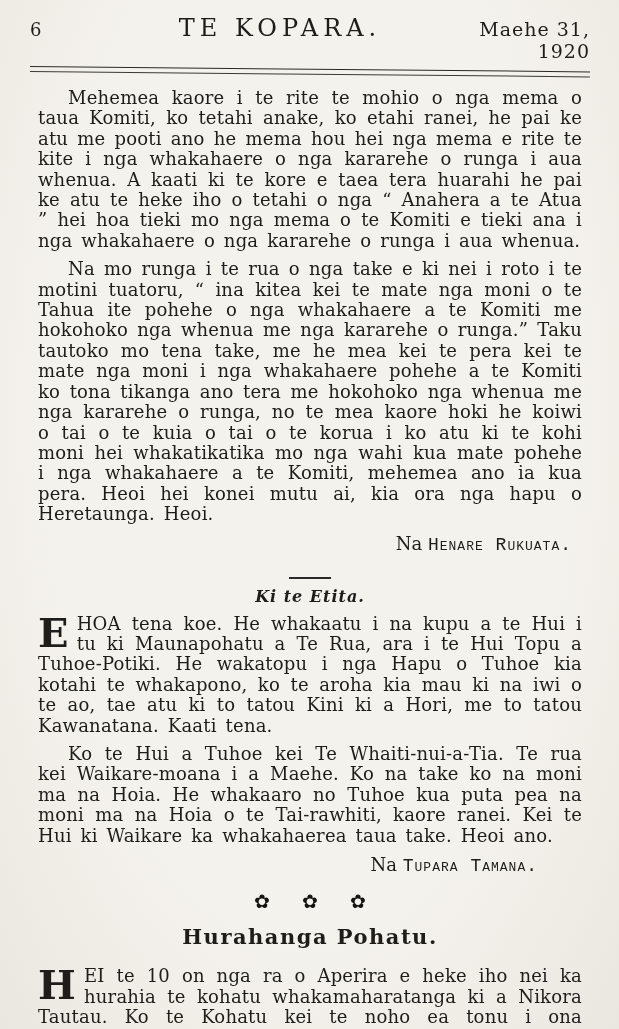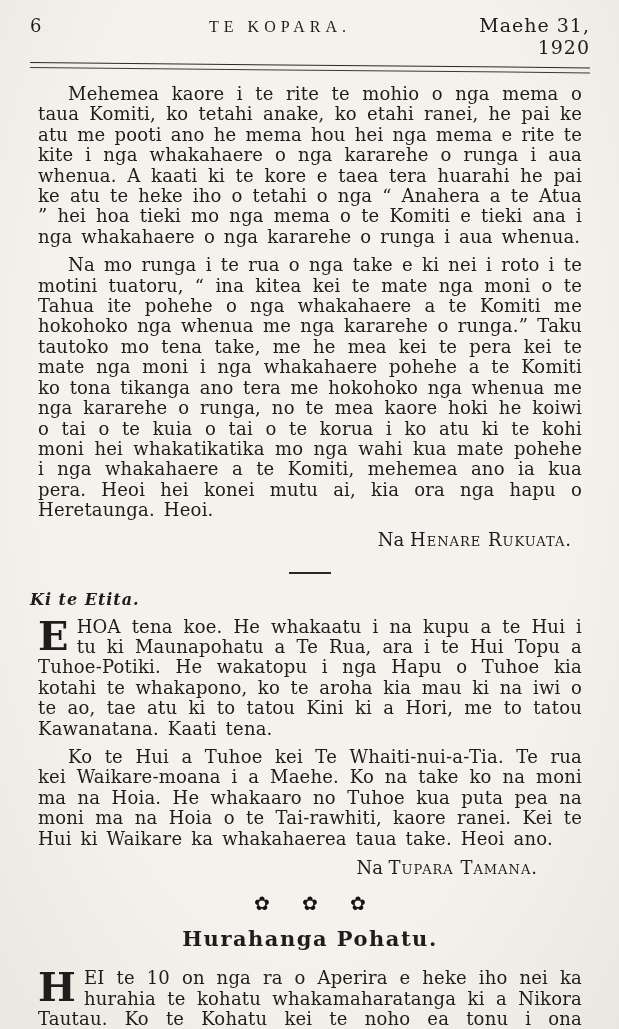--- a/index.html
+++ b/index.html
@@ -20,21 +20,21 @@
   }
   
   .header{
     display:flex;align-items:baseline;
     font-size:19px;
     padding-top:4px;
   }
   .pageno{width:90px;font-size:18px;}
   .masthead{
     flex:1;text-align:center;
-    letter-spacing:5px;font-size:16px;font-family:Liberation Serif, serif;
+    letter-spacing:5px;font-size:24px;
   }
   .issue-date{width:150px;text-align:right;font-size:19px;letter-spacing:1px;}
   .head-rule{
     height:4px;
     border-top:1.5px solid #2a2927;
     border-bottom:1px solid #3a3935;
     margin-top:4px;
     transform:rotate(0.55deg);
     transform-origin:left center;
   }
@@ -56,44 +56,45 @@
     line-height:34px;
     padding:2px 8px 0 0;
     font-weight:bold;
     font-family:"DejaVu Serif","Liberation Serif",serif;
   }
   .signature{
     text-align:right;
     font-size:18px;
     margin:1px 18px 0 0;
   }
-  .signature .sc{font-variant:small-caps;letter-spacing:1px;}
+  .signature .sc{font-variant:small-caps;letter-spacing:1px;font-family:Liberation Mono, monospace;}
   .sig2{margin-right:52px;}
   .dateline{
     font-size:18px;
     margin:7px 0 0 26px;
     letter-spacing:0.5px;
   }
   
   .divider{
     width:42px;height:2px;background:#2a2927;
     margin:22px auto 0 auto;
   }
   .sec-heading{
     text-align:center;
     font-size:19px;
     letter-spacing:3px;
     margin-top:16px;
     font-weight:normal;
   }
   .sub-heading{
+    text-align:center;
     font-size:16px;
     font-style:italic;
     font-weight:bold;
-    margin-top:16px;
+    margin-top:8px;
     letter-spacing:1px;
   }
   .ornaments{
     text-align:center;
     margin-top:14px;
     font-family:"DejaVu Sans","Liberation Sans",sans-serif;
     font-size:19px;
     letter-spacing:0;
     color:#161513;
   }

